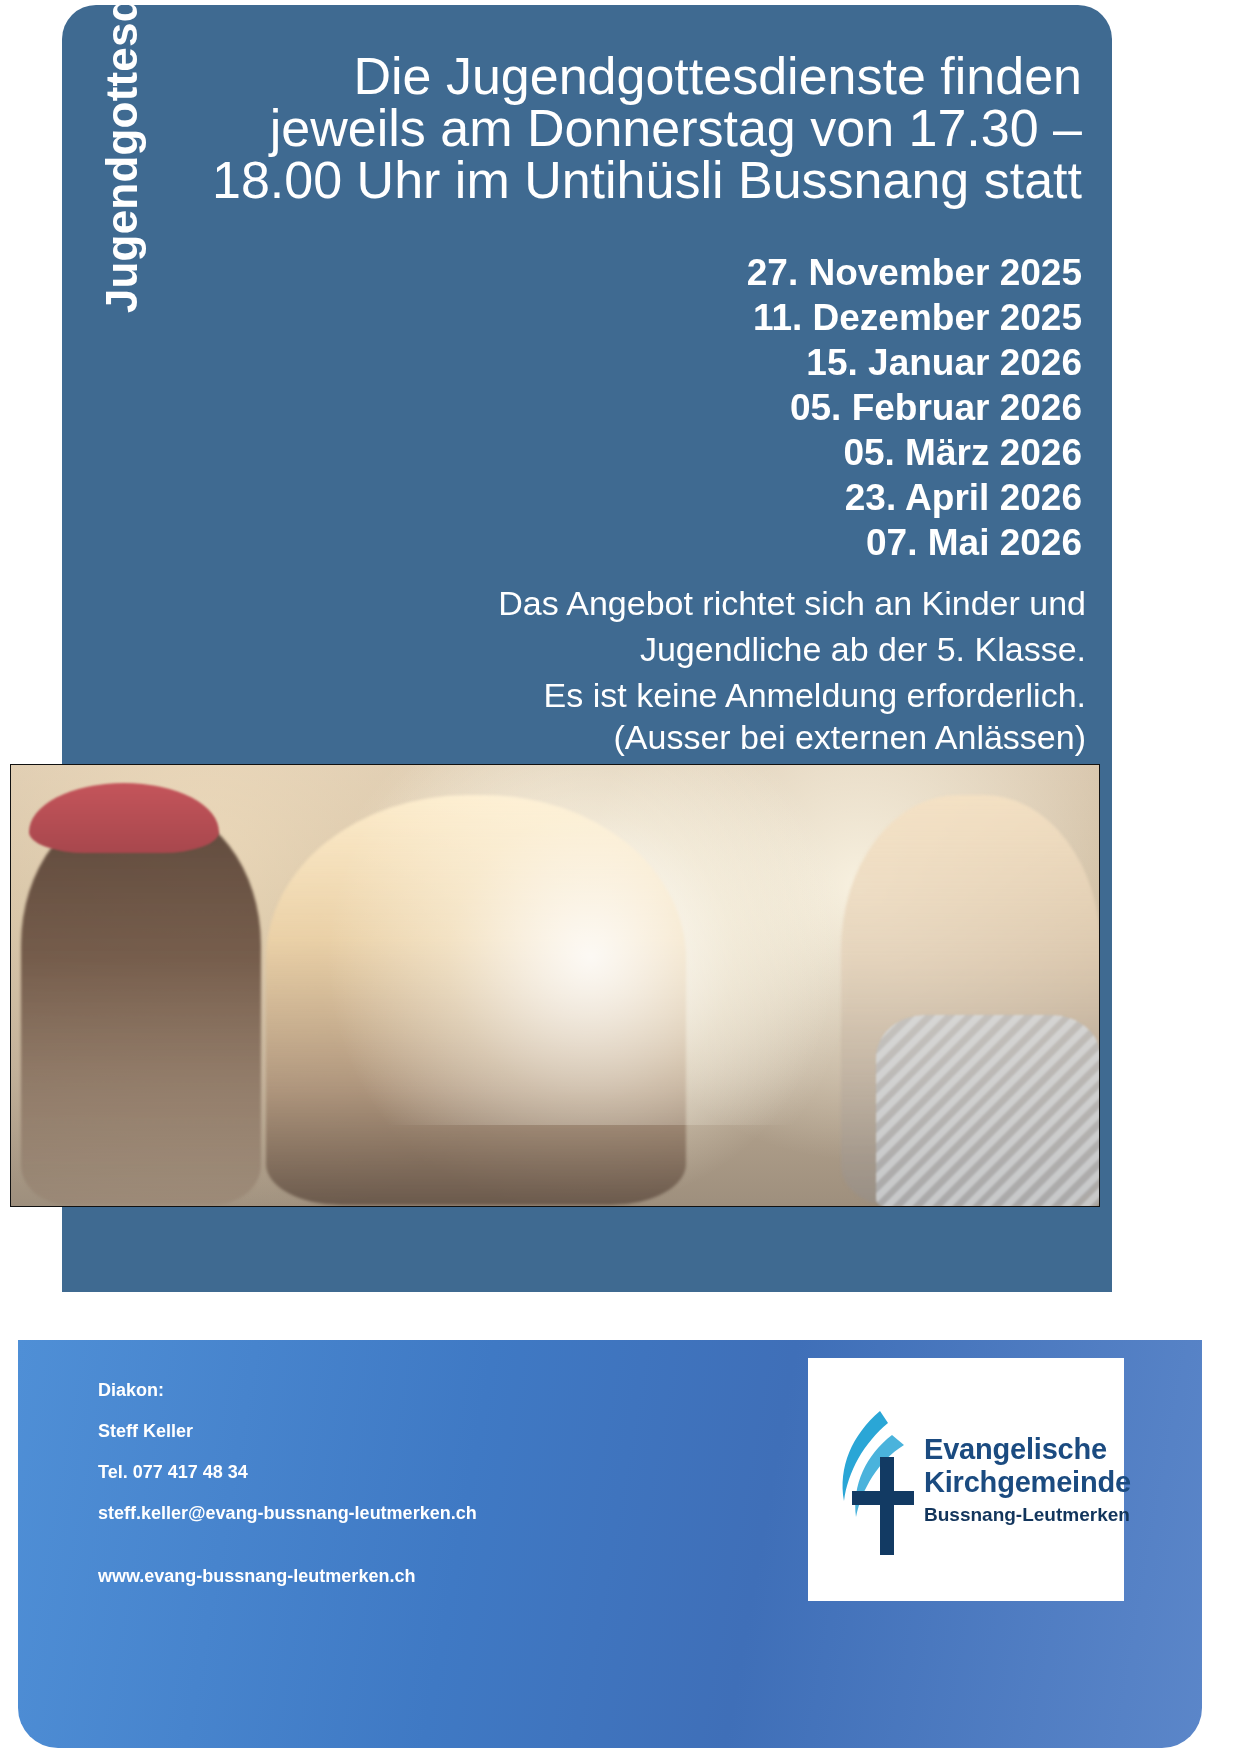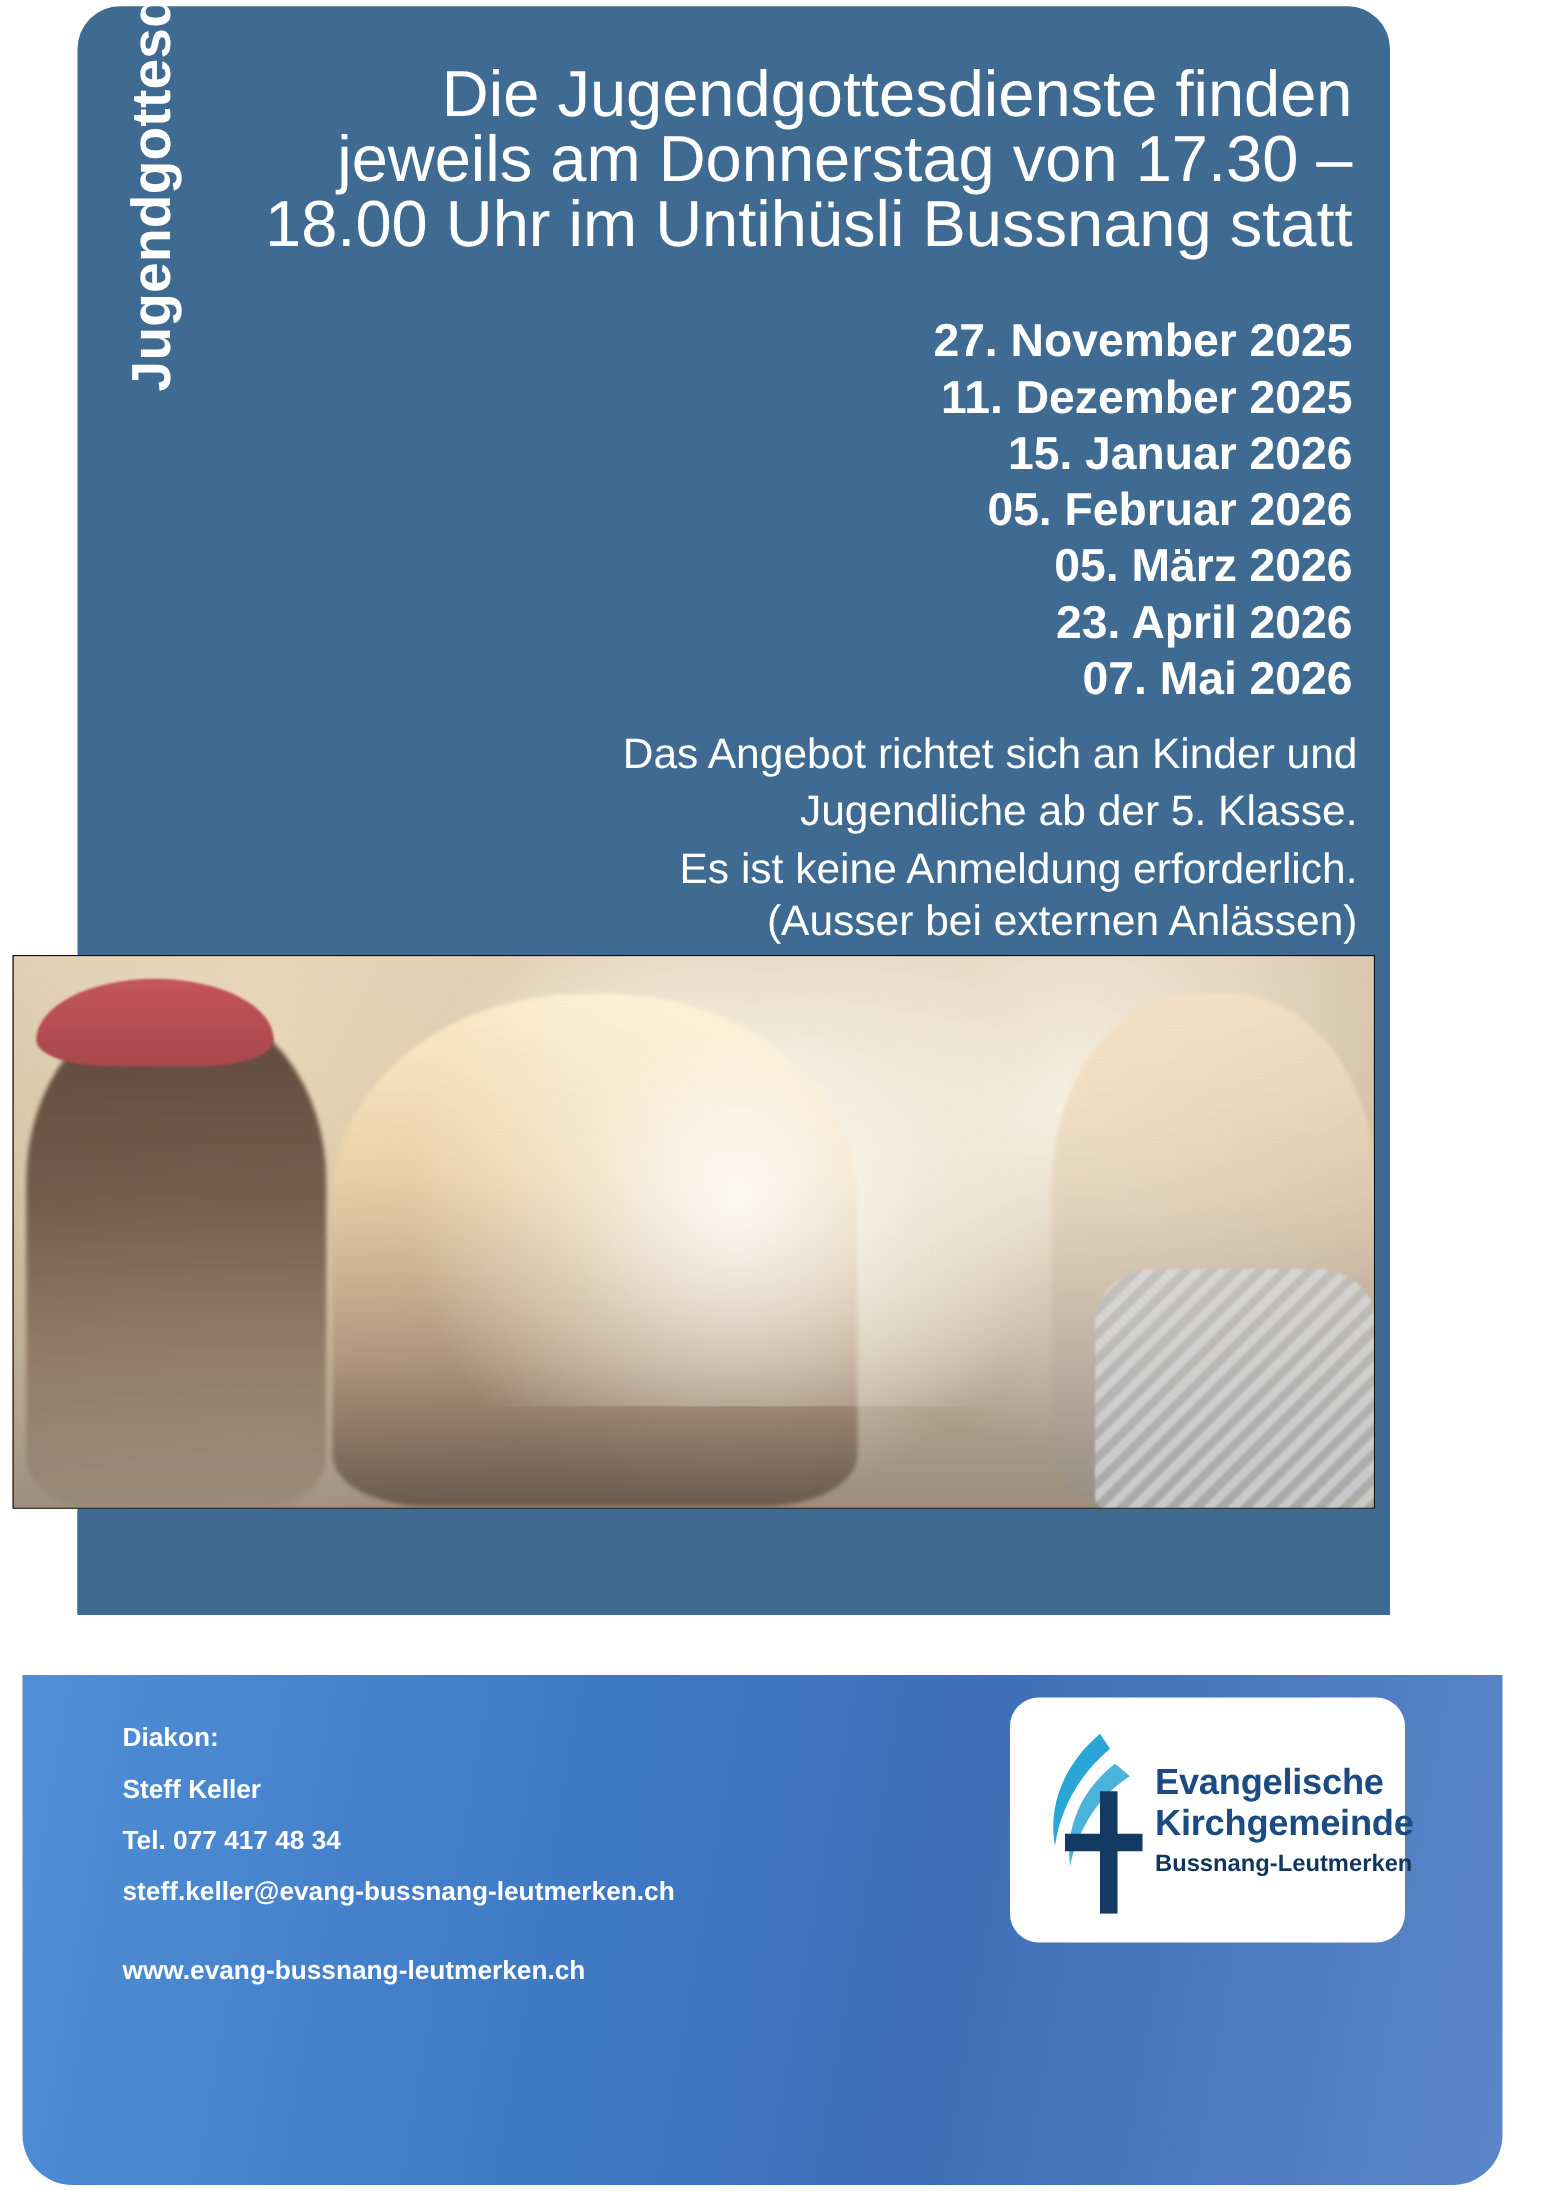--- a/index.html
+++ b/index.html
@@ -172,38 +172,37 @@
     height: 408px;
     background: linear-gradient(100deg, #4f8fd6 0%, #3f79c4 38%, #3f6fb8 62%, #5b86c9 100%);
     border-radius: 0 0 40px 40px;
     box-sizing: border-box;
   }
   .contact {
     position: absolute;
     left: 80px;
     top: 30px;
     color: #ffffff;
-    font-size: 21px;
+    font-size: 18px;
     font-weight: bold;
     line-height: 41px;
   }
   .contact .spacer { height: 22px; }
 
   .logo-box {
     position: absolute;
     right: 78px;
     top: 18px;
     width: 316px;
-    height: 196px;
+    height: 243px;
     background: #ffffff;
     display: flex;
     align-items: center;
     padding: 0 14px;
     box-sizing: border-box;
-    border-radius: 23px;
   }
   .logo-mark {
     width: 96px;
     height: 150px;
     position: relative;
     flex: 0 0 auto;
   }
   .logo-text {
     margin-left: 6px;
   }

